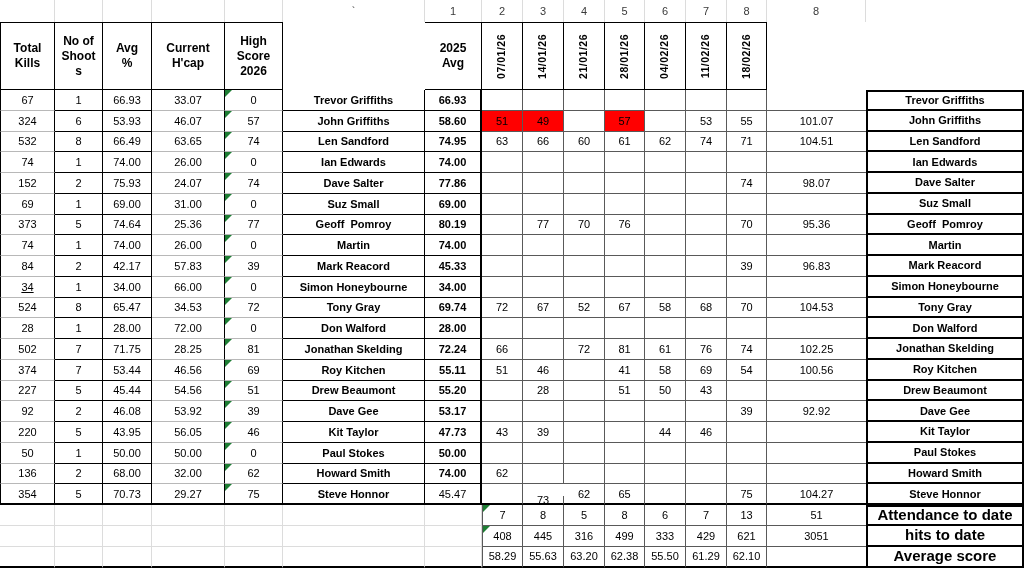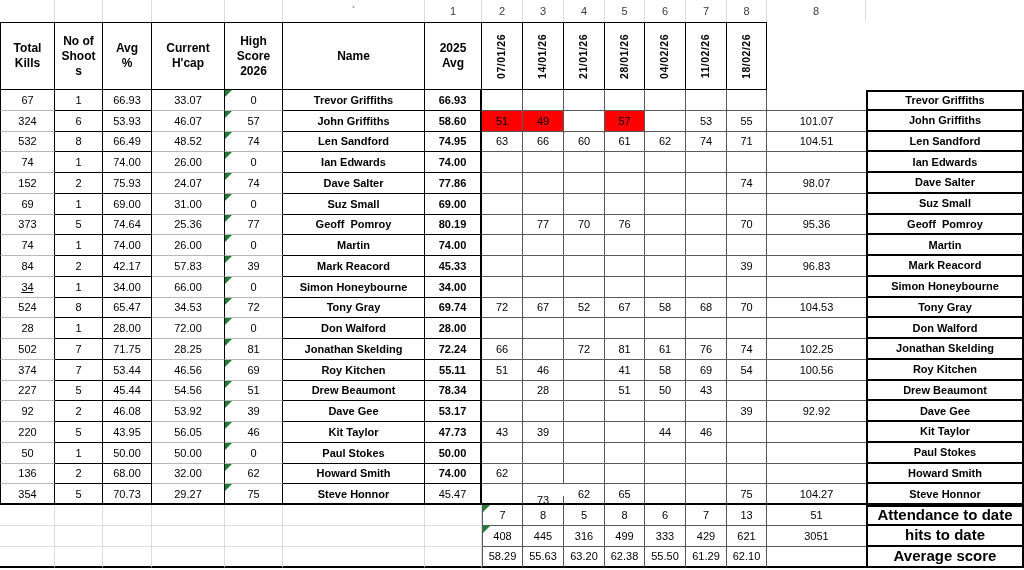--- a/index.html
+++ b/index.html
@@ -70,21 +70,20 @@
 s</div>
     <div class="c hdr hdrfirst" style="grid-area:2/1">Total
 Kills</div>
     <div class="c hdr" style="grid-area:2/3">Avg
 %</div>
     <div class="c hdr" style="grid-area:2/4">Current
 H'cap</div>
     <div class="c hdr" style="grid-area:2/5">High
 Score
 2026</div>
-    <div class="c hdr" style="grid-area:2/6">Name</div>
     <div class="c hdr" style="grid-area:2/7">2025
 Avg</div>
     <div class="c hdr" style="grid-area:2/8"><span class="vtext">07/01/26</span></div>
     <div class="c hdr" style="grid-area:2/9"><span class="vtext">14/01/26</span></div>
     <div class="c hdr" style="grid-area:2/10"><span class="vtext">21/01/26</span></div>
     <div class="c hdr" style="grid-area:2/11"><span class="vtext">28/01/26</span></div>
     <div class="c hdr" style="grid-area:2/12"><span class="vtext">04/02/26</span></div>
     <div class="c hdr" style="grid-area:2/13"><span class="vtext">11/02/26</span></div>
     <div class="c hdr" style="grid-area:2/14"><span class="vtext">18/02/26</span></div>
     <div class="c" style="grid-area:2/16"></div>
@@ -117,21 +116,21 @@
       <div class="c sg" style="grid-area: 4 / 10;"></div>
       <div class="c sg red" style="grid-area: 4 / 11;">57</div>
       <div class="c sg" style="grid-area: 4 / 12;"></div>
       <div class="c sg" style="grid-area: 4 / 13;">53</div>
       <div class="c sg" style="grid-area: 4 / 14;">55</div>
       <div class="c sgb" style="grid-area: 4 / 15;">101.07</div>
       <div class="c box2 name2" style="grid-area: 4 / 16;">John Griffiths</div>
       <div class="c vl vr grayb" style="grid-area: 5 / 1;">532</div>
       <div class="c vr blackb" style="grid-area: 5 / 2;">8</div>
       <div class="c vr blackb" style="grid-area: 5 / 3;">66.49</div>
-      <div class="c vr grayb" style="grid-area: 5 / 4;">48.52</div>
+      <div class="c vr grayb" style="grid-area: 5 / 4;">63.65</div>
       <div class="c vr grayb" style="grid-area: 5 / 5;">74<span class="tri"></span></div>
       <div class="c vr name blackb" style="grid-area: 5 / 6;">Len Sandford</div>
       <div class="c vr2 avg25 blackb" style="grid-area: 5 / 7;">74.95</div>
       <div class="c sg" style="grid-area: 5 / 8;">63</div>
       <div class="c sg" style="grid-area: 5 / 9;">66</div>
       <div class="c sg" style="grid-area: 5 / 10;">60</div>
       <div class="c sg" style="grid-area: 5 / 11;">61</div>
       <div class="c sg" style="grid-area: 5 / 12;">62</div>
       <div class="c sg" style="grid-area: 5 / 13;">74</div>
       <div class="c sg" style="grid-area: 5 / 14;">71</div>
@@ -312,21 +311,21 @@
       <div class="c sg" style="grid-area: 16 / 13;">69</div>
       <div class="c sg" style="grid-area: 16 / 14;">54</div>
       <div class="c sgb" style="grid-area: 16 / 15;">100.56</div>
       <div class="c box2 name2" style="grid-area: 16 / 16;">Roy Kitchen</div>
       <div class="c vl vr grayb" style="grid-area: 17 / 1;">227</div>
       <div class="c vr blackb" style="grid-area: 17 / 2;">5</div>
       <div class="c vr blackb" style="grid-area: 17 / 3;">45.44</div>
       <div class="c vr grayb" style="grid-area: 17 / 4;">54.56</div>
       <div class="c vr grayb" style="grid-area: 17 / 5;">51<span class="tri"></span></div>
       <div class="c vr name blackb" style="grid-area: 17 / 6;">Drew Beaumont</div>
-      <div class="c vr2 avg25 blackb" style="grid-area: 17 / 7;">78.34</div>
+      <div class="c vr2 avg25 blackb" style="grid-area: 17 / 7;">55.20</div>
       <div class="c sg" style="grid-area: 17 / 8;"></div>
       <div class="c sg" style="grid-area: 17 / 9;">28</div>
       <div class="c sg" style="grid-area: 17 / 10;"></div>
       <div class="c sg" style="grid-area: 17 / 11;">51</div>
       <div class="c sg" style="grid-area: 17 / 12;">50</div>
       <div class="c sg" style="grid-area: 17 / 13;">43</div>
       <div class="c sg" style="grid-area: 17 / 14;"></div>
       <div class="c sgb" style="grid-area: 17 / 15;"></div>
       <div class="c box2 name2" style="grid-area: 17 / 16;">Drew Beaumont</div>
       <div class="c vl vr grayb" style="grid-area: 18 / 1;">92</div>

